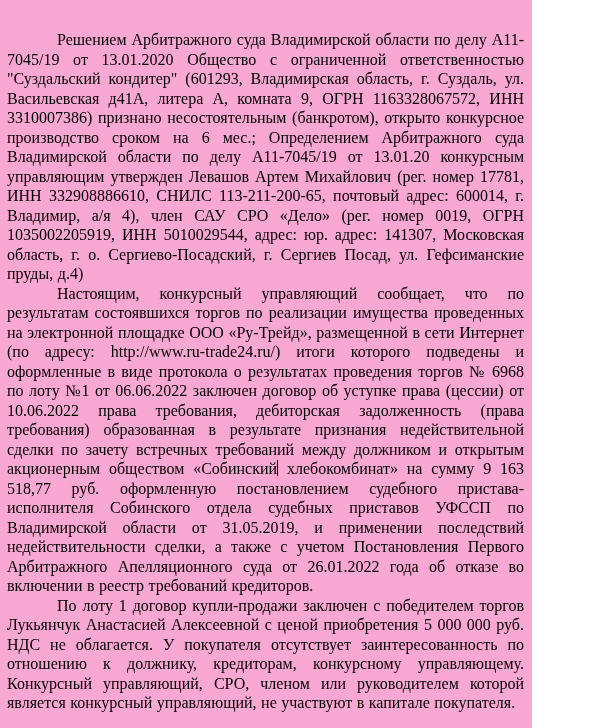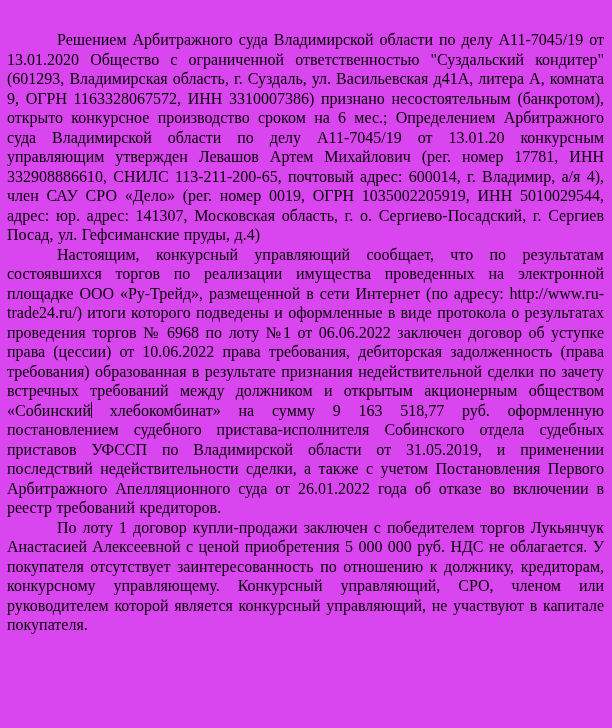--- a/index.html
+++ b/index.html
@@ -7,24 +7,24 @@
     padding: 0;
   }
   body {
     width: 612px;
     height: 728px;
     background: #ffffff;
     overflow: hidden;
   }
   .page {
     box-sizing: border-box;
-    width: 612px;
+    width: 532px;
     height: 728px;
     padding: 30px 8px 8px 7px;
-    background: #d946ef;
+    background: #f9a8d4;
   }
   .doc-paragraph {
     margin: 0;
     font-family: "Liberation Serif", "DejaVu Serif", serif;
     font-size: 16px;
     line-height: 19.5px;
     color: #000000;
     text-align: justify;
     text-indent: 50px;
     word-spacing: 0.5px;

